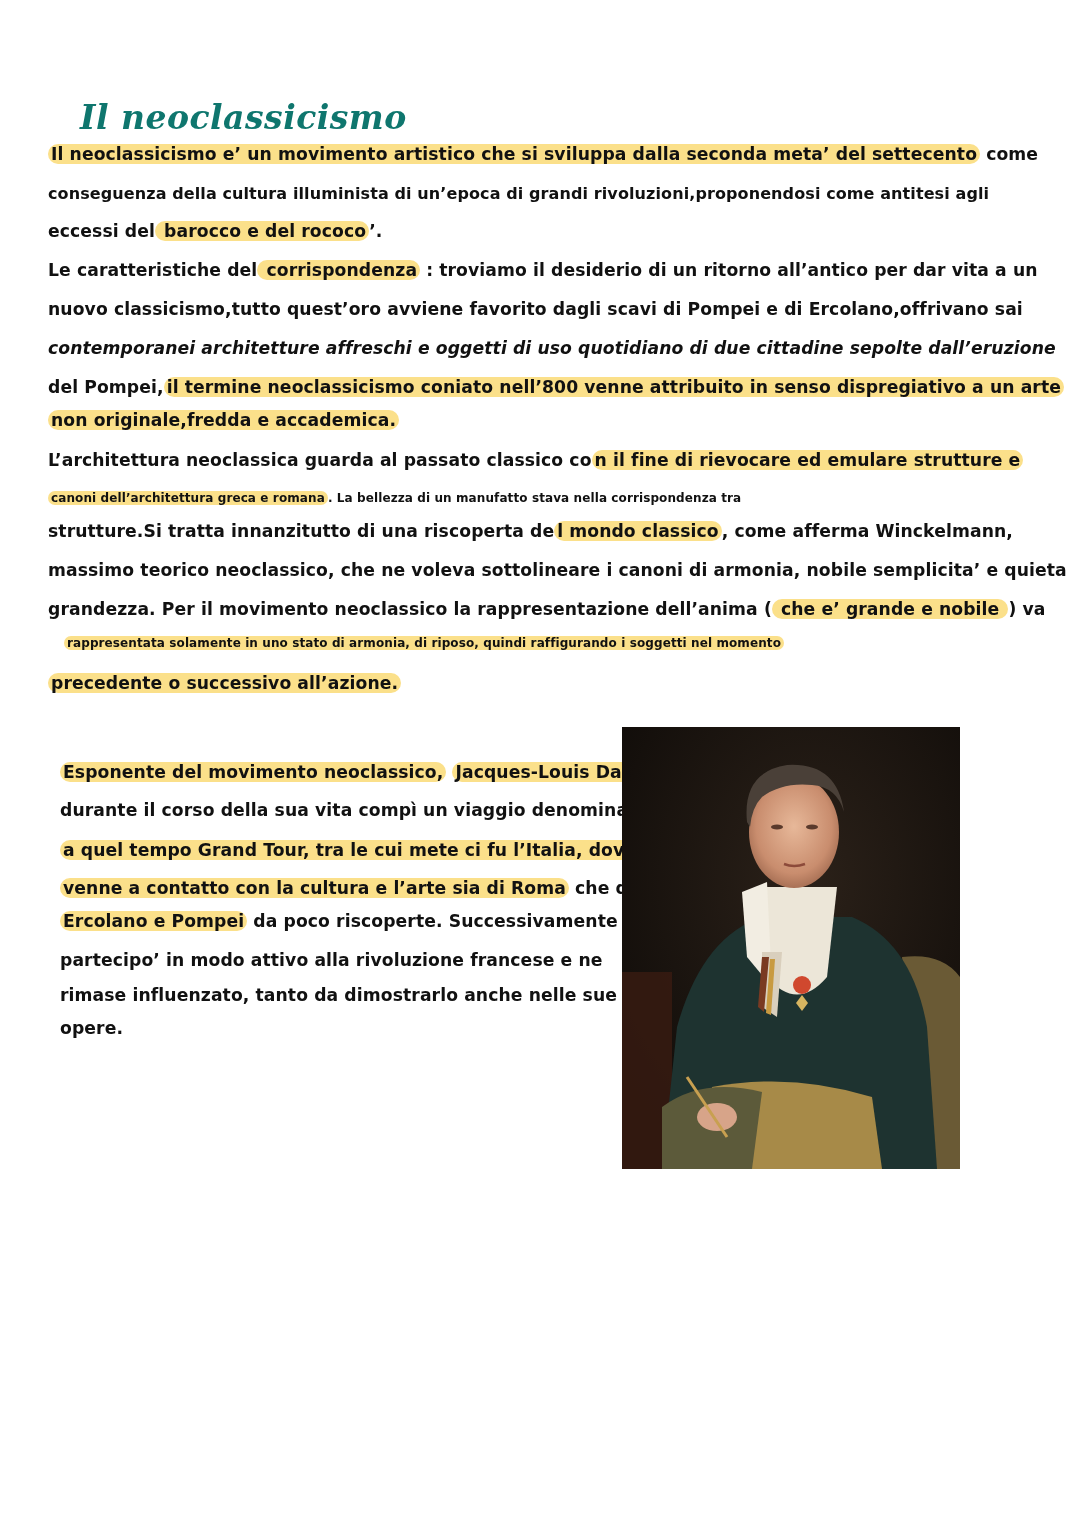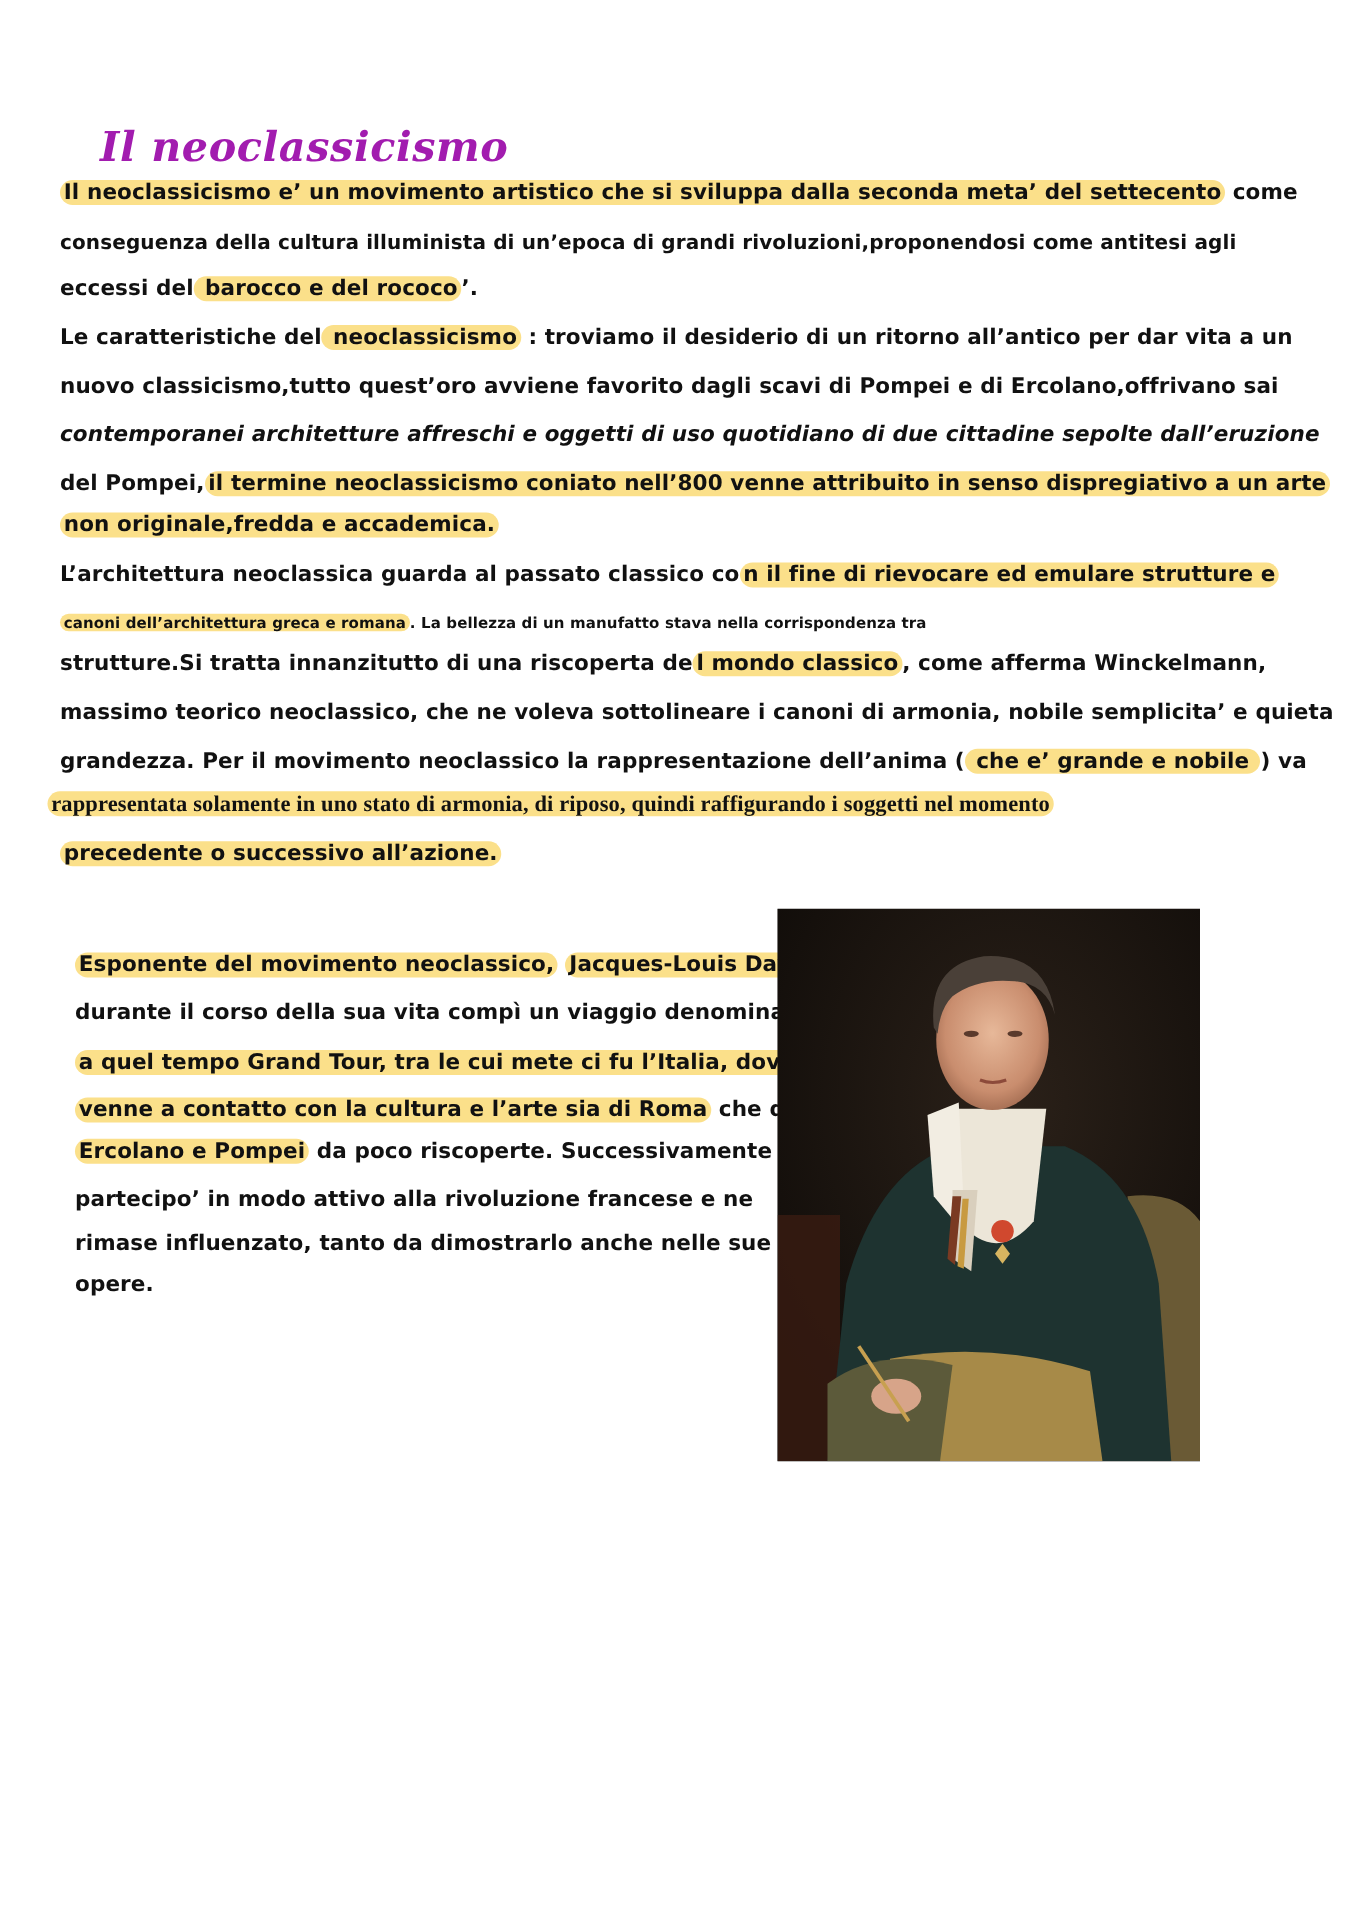--- a/index.html
+++ b/index.html
@@ -2,21 +2,21 @@
 <html><head>
   <meta charset="utf-8">
   <style>
     * { box-sizing: border-box; margin: 0; padding: 0; }
     html, body { width: 1080px; height: 1527px; background: #ffffff; overflow: hidden; }
     body { position: relative; font-family: "DejaVu Sans", sans-serif; color: #111111; }
 
     .title {
       position: absolute; left: 80px; top: 98px;
       font-family: "DejaVu Serif", serif; font-style: italic; font-weight: bold;
-      font-size: 33px; color: #a21caf; letter-spacing: 0.5px;
+      font-size: 33px; color: #0f766e; letter-spacing: 0.5px;
     }
 
     .line {
       position: absolute; white-space: nowrap;
       font-size: 17.2px; font-weight: bold; line-height: 24px; letter-spacing: 0.1px;
     }
     .hl {
       background: #fbe08a;
       border-radius: 10px;
       padding: 0 3px;
@@ -33,31 +33,31 @@
 </head>
 <body>
 
 <div>
   <h1 class="title">Il neoclassicismo</h1>
 
   <div id="p1">
       <div class="line" style="left: 48px; top: 142px; font-size: 17.2px; text-align: center;"><span class="hl">Il neoclassicismo e’ un movimento artistico che si sviluppa dalla seconda meta’ del settecento</span><span> come</span></div>
       <div class="line" style="left: 48px; top: 182px; font-size: 16px;"><span>conseguenza della cultura illuminista di un’epoca di grandi rivoluzioni,proponendosi come antitesi agli</span></div>
       <div class="line" style="left: 48px; top: 219px; font-size: 17.2px;"><span>eccessi del</span><span class="hl"> barocco e del rococo</span><span>’.</span></div>
-      <div class="line" style="left: 48px; top: 258px; font-size: 17.2px;"><span>Le caratteristiche del</span><span class="hl"> neoclassicismo</span><span> : troviamo il desiderio di un ritorno all’antico per dar vita a un</span></div>
+      <div class="line" style="left: 48px; top: 258px; font-size: 17.2px;"><span>Le caratteristiche del</span><span class="hl"> corrispondenza</span><span> : troviamo il desiderio di un ritorno all’antico per dar vita a un</span></div>
       <div class="line" style="left: 48px; top: 297px; font-size: 17.2px;"><span>nuovo classicismo,tutto quest’oro avviene favorito dagli scavi di Pompei e di Ercolano,offrivano sai</span></div>
       <div class="line" style="left: 48px; top: 336px; font-size: 17.2px; font-style: italic;"><span>contemporanei architetture affreschi e oggetti di uso quotidiano di due cittadine sepolte dall’eruzione</span></div>
       <div class="line" style="left: 48px; top: 375px; font-size: 17.2px;"><span>del Pompei,</span><span class="hl">il termine neoclassicismo coniato nell’800 venne attribuito in senso dispregiativo a un arte</span></div>
       <div class="line" style="left: 48px; top: 408px; font-size: 17.2px;"><span class="hl">non originale,fredda e accademica.</span></div>
       <div class="line" style="left: 48px; top: 448px; font-size: 17.2px;"><span>L’architettura neoclassica guarda al passato classico co</span><span class="hl">n il fine di rievocare ed emulare strutture e</span></div>
       <div class="line" style="left: 48px; top: 486px; font-size: 12px;"><span class="hl">canoni dell’architettura greca e romana</span><span>. La bellezza di un manufatto stava nella corrispondenza tra</span></div>
       <div class="line" style="left: 48px; top: 519px; font-size: 17.2px;"><span>strutture.Si tratta innanzitutto di una riscoperta de</span><span class="hl">l mondo classico</span><span>, come afferma Winckelmann,</span></div>
       <div class="line" style="left: 48px; top: 558px; font-size: 17.2px;"><span>massimo teorico neoclassico, che ne voleva sottolineare i canoni di armonia, nobile semplicita’ e quieta</span></div>
       <div class="line" style="left: 48px; top: 597px; font-size: 17.2px;"><span>grandezza. Per il movimento neoclassico la rappresentazione dell’anima (</span><span class="hl"> che e’ grande e nobile </span><span>) va</span></div>
-      <div class="line" style="left: 38px; top: 631px; font-size: 18px; font-family: Liberation Serif, serif;"><span class="hl">rappresentata solamente in uno stato di armonia, di riposo, quindi raffigurando i soggetti nel momento</span></div>
+      <div class="line" style="left: 64px; top: 631px; font-size: 12px;"><span class="hl">rappresentata solamente in uno stato di armonia, di riposo, quindi raffigurando i soggetti nel momento</span></div>
       <div class="line" style="left: 48px; top: 671px; font-size: 17.2px;"><span class="hl">precedente o successivo all’azione.</span></div>
     </div>
   <div id="p2">
       <div class="line" style="left: 60px; top: 760px; font-size: 17.2px;"><span class="hl"> Esponente del movimento neoclassico,</span><span> </span><span class="hl">Jacques-Louis David</span></div>
       <div class="line" style="left: 60px; top: 798px; font-size: 17.2px;"><span>durante il corso della sua vita compì un viaggio denominato</span></div>
       <div class="line" style="left: 60px; top: 838px; font-size: 17.2px;"><span class="hl">a quel tempo Grand Tour, tra le cui mete ci fu l’Italia, dove</span></div>
       <div class="line" style="left: 60px; top: 876px; font-size: 17.2px;"><span class="hl">venne a contatto con la cultura e l’arte sia di Roma</span><span> che di</span></div>
       <div class="line" style="left: 60px; top: 909px; font-size: 17.2px;"><span class="hl">Ercolano e Pompei</span><span> da poco riscoperte. Successivamente</span></div>
       <div class="line" style="left: 60px; top: 948px; font-size: 17.2px;"><span>partecipo’ in modo attivo alla rivoluzione francese e ne</span></div>
       <div class="line" style="left: 60px; top: 983px; font-size: 17.2px;"><span>rimase influenzato, tanto da dimostrarlo anche nelle sue</span></div>

